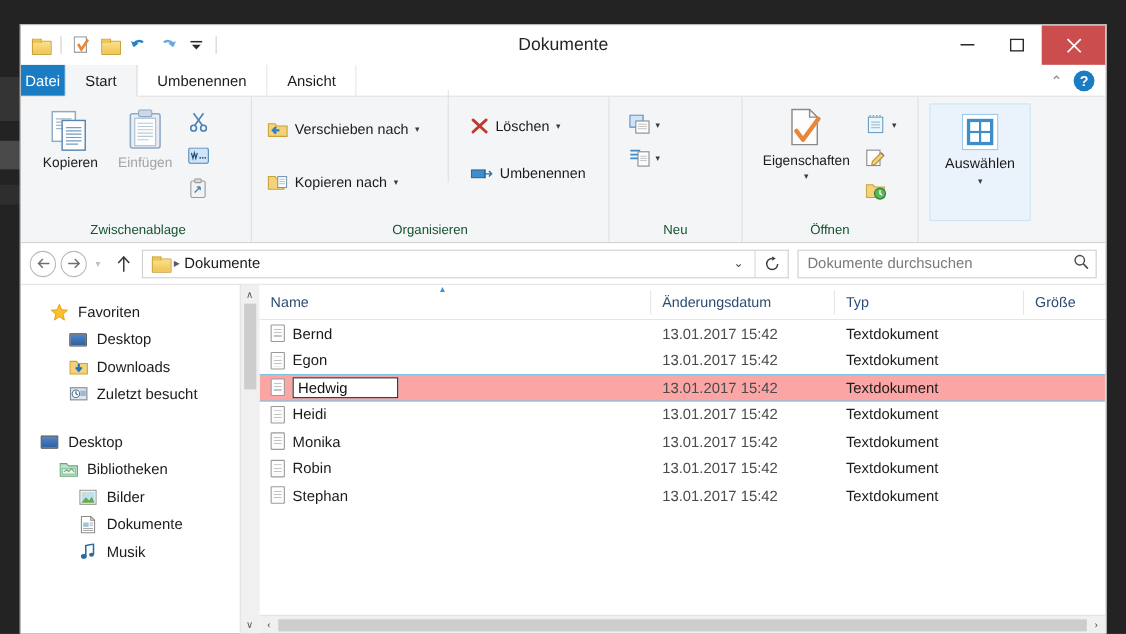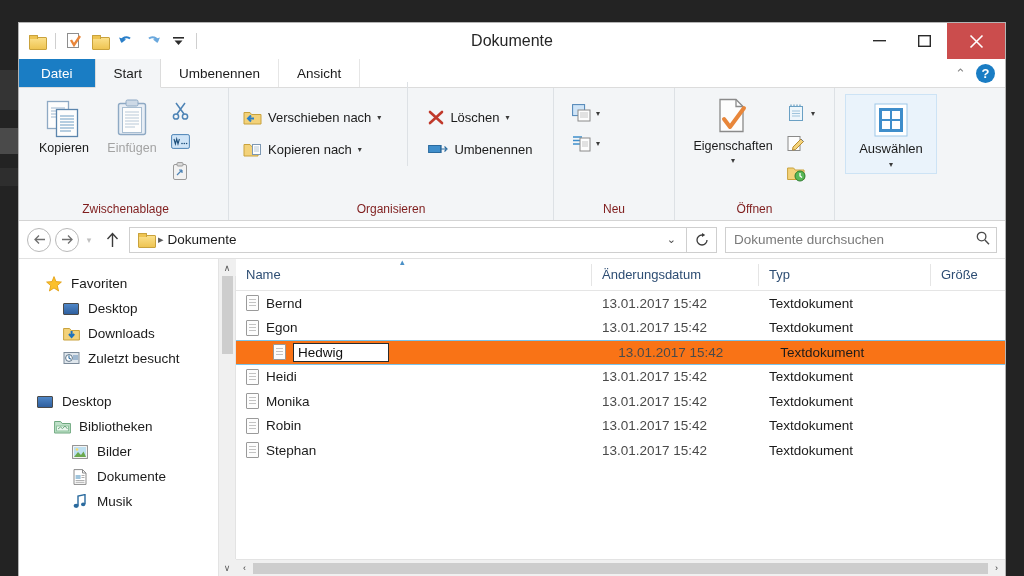--- a/index.html
+++ b/index.html
@@ -72,21 +72,21 @@
     border-bottom: 1px solid #dcdcdc;
     position: relative;
   }
   .tab {
     display: flex; align-items: center; justify-content: center;
     padding: 0 18px; font-size: 13.5px; color: #1b1b1b;
     border-right: 1px solid #e6e6e6;
   }
   .tab.file {
     background: #1a7dc4; color: #ffffff; border-right: none;
-    padding: 0 22px;
+    padding: 0 4px;
   }
   .tab.active {
     background: #f3f5f7;
     border-left: 1px solid #dcdcdc;
     border-right: 1px solid #dcdcdc;
     border-bottom: 1px solid #f3f5f7;
     margin-bottom: -1px;
   }
   .tabstrip .right {
     margin-left: auto; display: flex; align-items: center; gap: 10px;
@@ -113,42 +113,42 @@
     display: flex; flex-direction: column;
     border-right: 1px solid #dde1e5;
     position: relative;
   }
   .rgroup-body {
     flex: 1; display: flex; align-items: flex-start;
     padding: 6px 8px 0 8px; gap: 2px;
   }
   .rgroup-label {
     height: 22px; text-align: center; font-size: 12px;
-    color: #7f1d1d; display: flex; align-items: center; justify-content: center;
+    color: #14532d; display: flex; align-items: center; justify-content: center;
   }
   
   .bigbtn {
     width: 66px; display: flex; flex-direction: column; align-items: center;
     padding-top: 4px; gap: 3px;
   }
   .bigbtn .lbl { font-size: 12.5px; color: #1b1b1b; text-align: center; line-height: 14px; }
   .bigbtn .lbl.dim { color: #a3a3a3; }
   .bigbtn.wide { width: 72px; }
   .smallcol { display: flex; flex-direction: column; gap: 4px; padding-top: 4px; }
   .smallbtn { width: 26px; height: 26px; display: flex; align-items: center; justify-content: center; }
-  .rowbtns { display: flex; flex-direction: column; gap: 10px; padding-top: 12px; }
+  .rowbtns { display: flex; flex-direction: column; gap: 26px; padding-top: 12px; }
   .rowbtn {
     display: flex; align-items: center; gap: 6px;
     font-size: 13px; color: #1b1b1b; height: 22px;
   }
   .caret { font-size: 8px; color: #3b3b3b; }
   .selbtn {
     width: 92px; margin: 2px 4px; border: 1px solid #cde3f5; background: #eaf3fb;
     display: flex; flex-direction: column; align-items: center;
-    padding: 8px 0 4px 0; gap: 4px; height: 80px;
+    padding: 8px 0 4px 0; gap: 4px; height: 107px;
   }
   .selbtn .lbl { font-size: 13px; color: #1b1b1b; }
 
   
   .addrbar {
     flex: 0 0 38px; height: 38px;
     display: flex; align-items: center; gap: 0;
     background: #ffffff; padding: 0 8px;
     border-bottom: 1px solid #e1e1e1;
   }
@@ -224,21 +224,21 @@
   .col.size { width: 70px; border-right: none; }
   .sortarrow {
     position: absolute; top: -7px; left: 164px;
     color: #4a90c7; font-size: 9px;
   }
   .rows { flex: 1; overflow: hidden; }
   .row {
     height: 24.5px; display: flex; align-items: center;
     font-size: 13.5px; color: #1b1b1b;
   }
-  .row.selected { background: #f97316; border-top: 1px solid #7cc3e8; border-bottom: 1px solid #7cc3e8; padding-left: 27px; }
+  .row.selected { background: #fca5a5; border-top: 1px solid #7cc3e8; border-bottom: 1px solid #7cc3e8; }
   .cell-name {
     width: 356px; display: flex; align-items: center; gap: 7px; padding-left: 10px;
     position: relative;
   }
   .cell-date { width: 167px; padding-left: 10px; color: #4a4a4a; }
   .cell-type { width: 172px; padding-left: 10px; color: #1b1b1b; }
   .cell-size { width: 70px; }
   .rename-edit {
     border: 1px solid #2b2b2b; background: #fff;
     padding: 1px 4px; font-size: 13.5px; color: #111;

